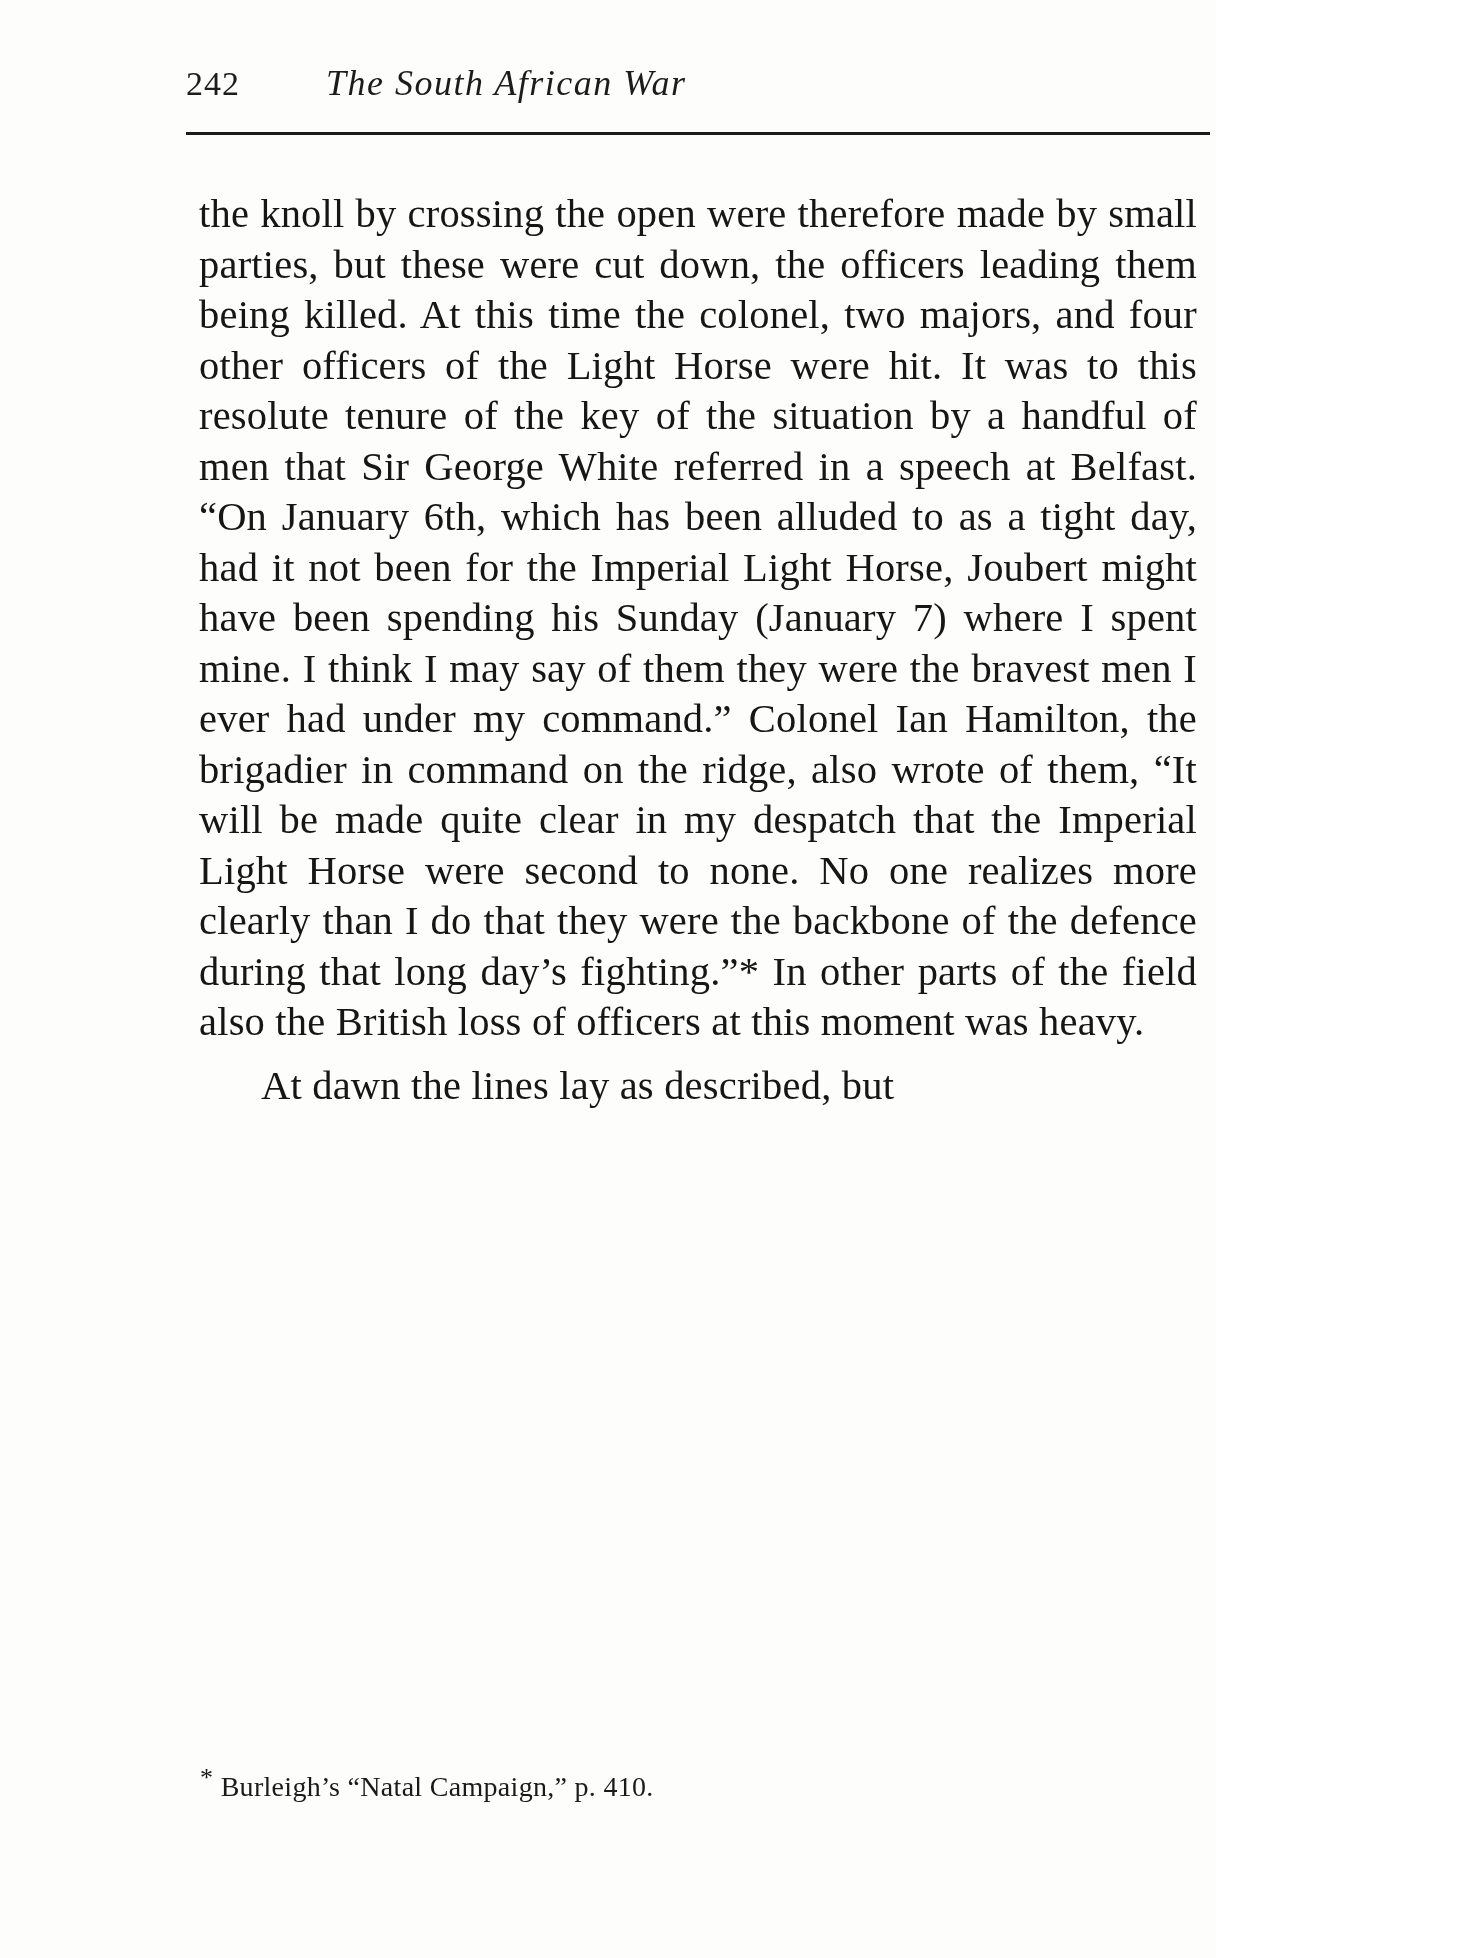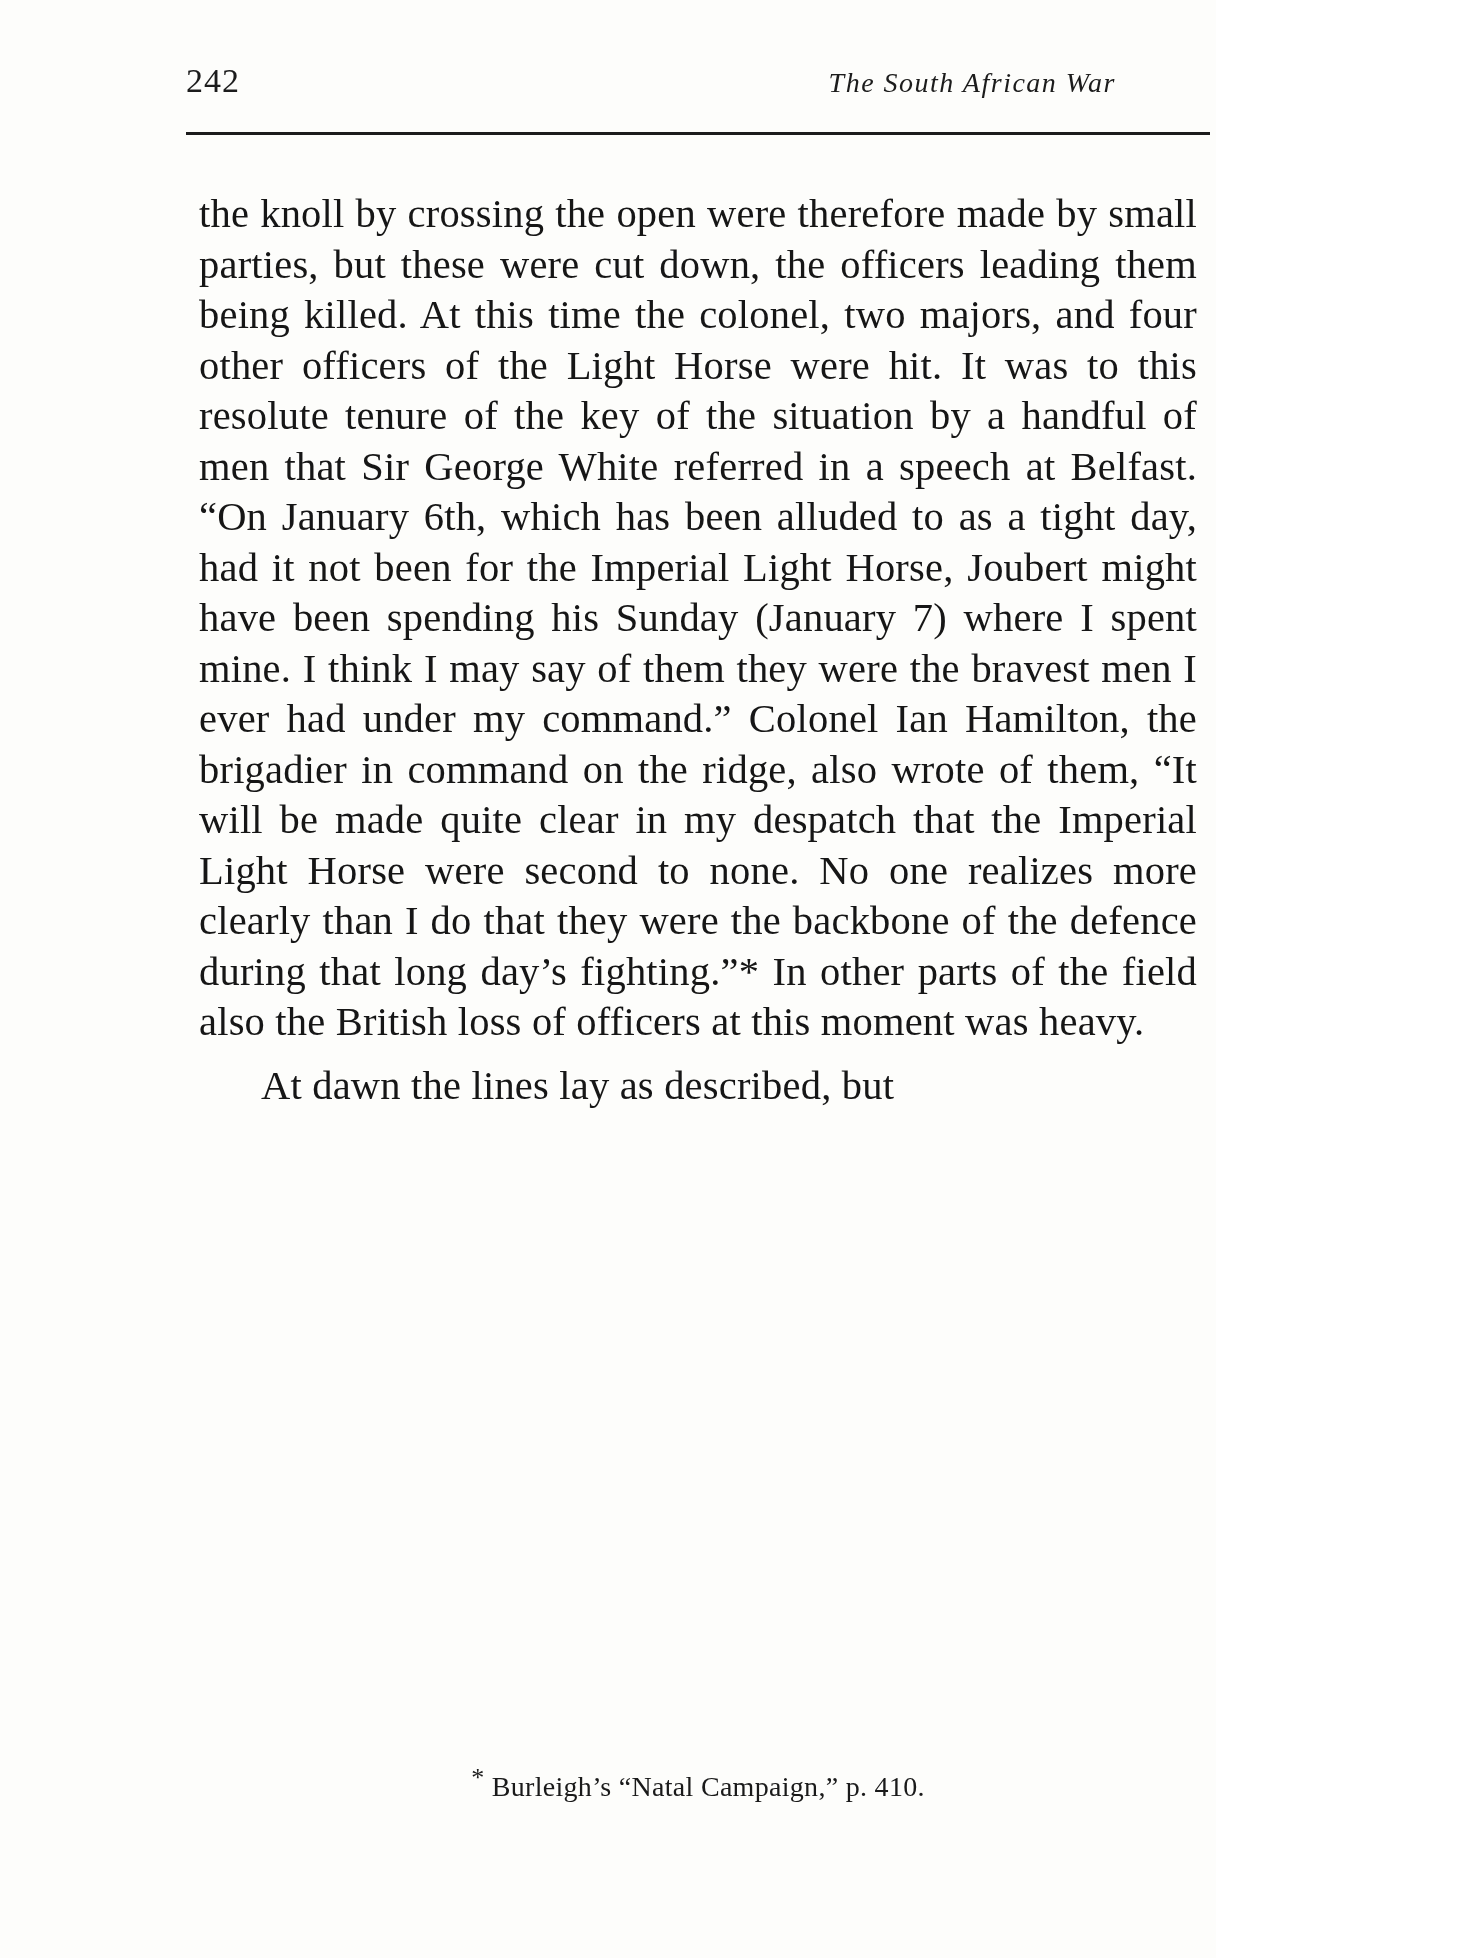--- a/index.html
+++ b/index.html
@@ -28,24 +28,24 @@
   }
   .folio {
     font-family: "Liberation Serif", serif;
     font-size: 34px;
     letter-spacing: 1px;
     color: #1c1c1c;
     width: 140px;
   }
   .running-title {
     flex: 1;
-    text-align: right;
+    text-align: left;
     font-family: "Liberation Serif", serif;
     font-style: italic;
-    font-size: 28px;
+    font-size: 36px;
     letter-spacing: 1.5px;
     color: #1c1c1c;
     padding-right: 80px;
   }
   .rule {
     position: absolute;
     top: 132px;
     left: 186px;
     width: 1024px;
     height: 3px;
@@ -68,23 +68,23 @@
   }
   .para.indent {
     text-indent: 62px;
   }
   .para + .para {
     margin-top: 0;
   }
   .footnote {
     position: absolute;
     top: 1760px;
-    left: 186px;
+    left: 200px;
     width: 1024px;
-    text-align: center;
+    text-align: left;
     font-size: 28px;
     line-height: 36px;
     color: #1a1a1a;
     letter-spacing: 0.3px;
   }
   .asterisk {
     font-size: 26px;
     vertical-align: super;
   }
 </style>

